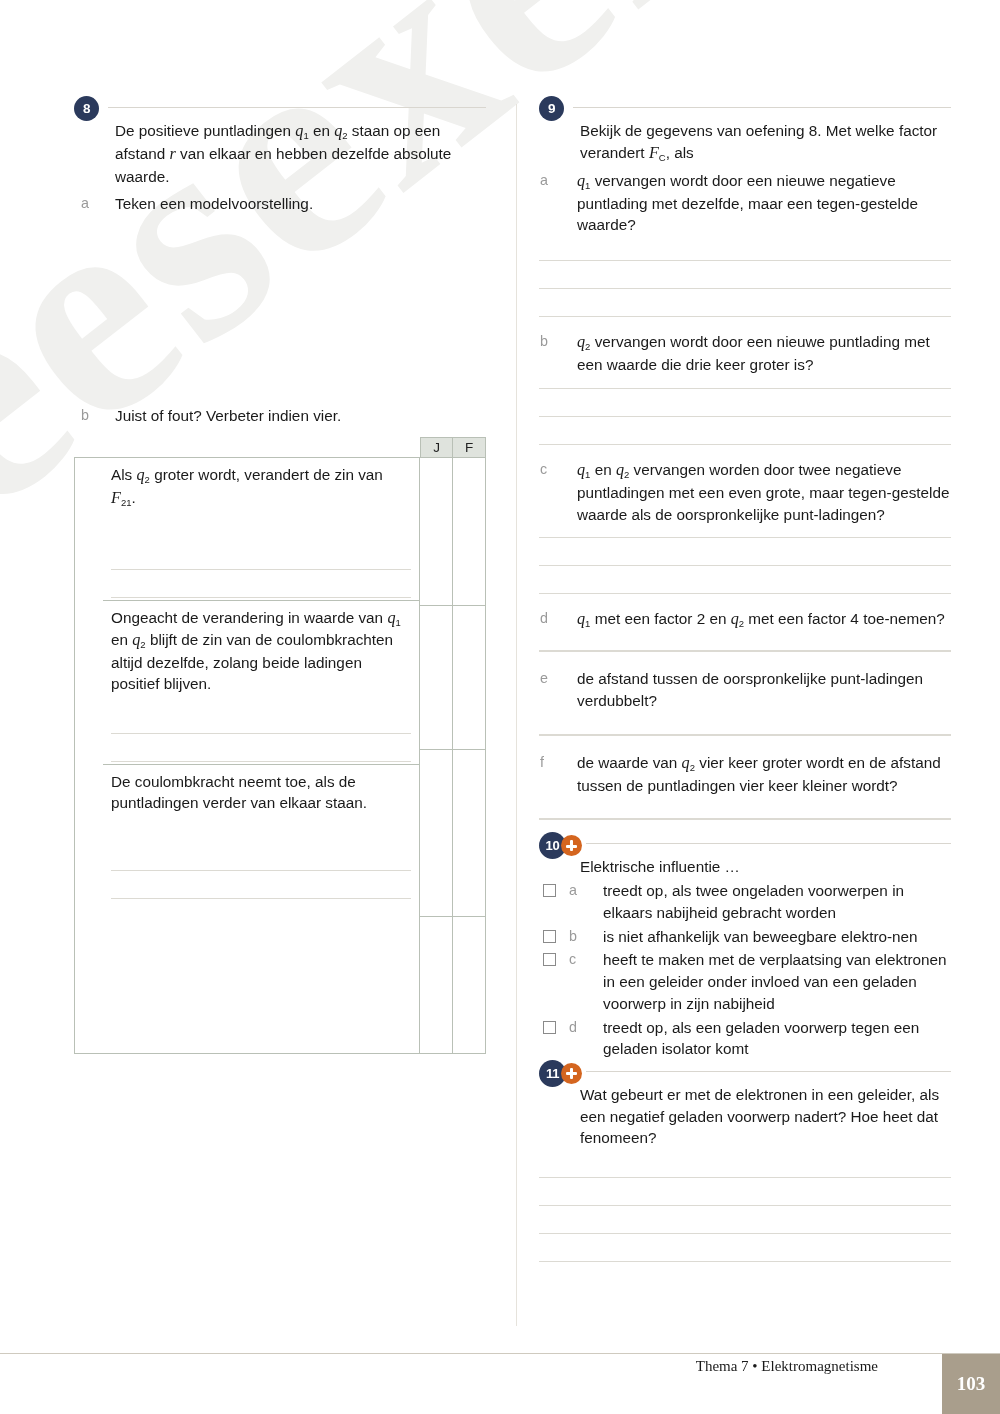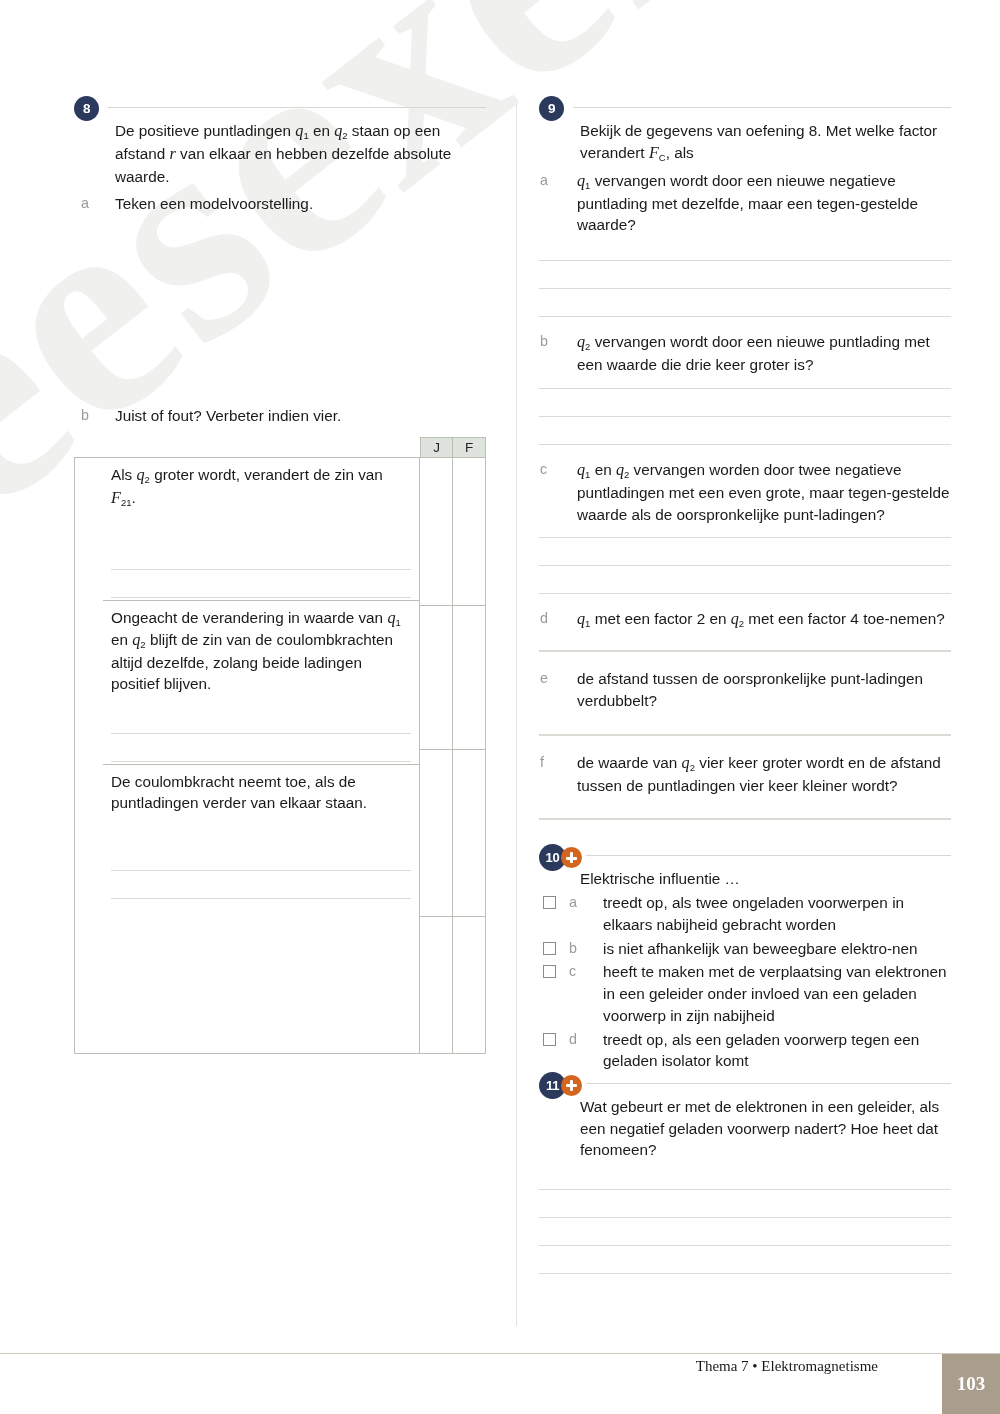--- a/index.html
+++ b/index.html
@@ -415,21 +415,21 @@
 
       <div class="item item-right" style="margin-top:16px">
         <span class="lbl">f</span>
         <span>de waarde van <var class="v">q<sub>2</sub></var> vier keer groter wordt en de afstand tussen de puntladingen vier keer kleiner wordt?</span>
       </div>
       <div class="ans-lines" style="margin-top:22px">
         <div class="ans-line first" style="height:0"></div>
       </div>
     </div>
 
-    <div class="ex" style="margin-top:24px">
+    <div class="ex" style="margin-top:12px">
       <div class="ex-head">
         <div class="ex-rule" style="left:47px"></div>
         <div class="badge wide">10</div>
         <div class="plus-icon"></div>
       </div>
 
       <div class="stem">Elektrische influentie …</div>
 
       <div class="opt">
         <span class="box"></span>

